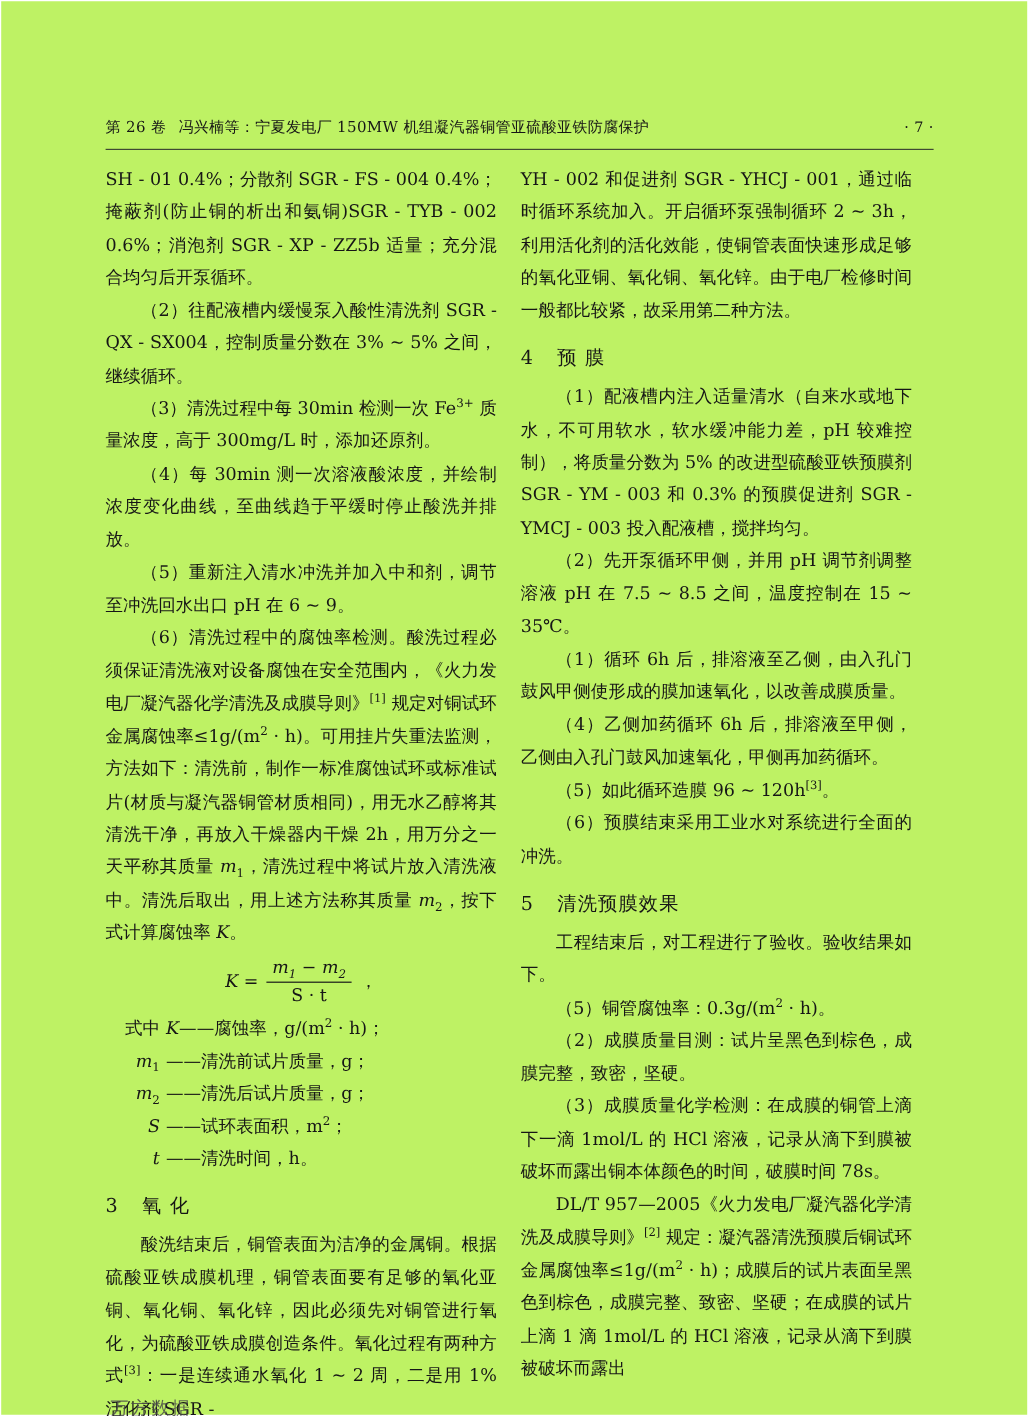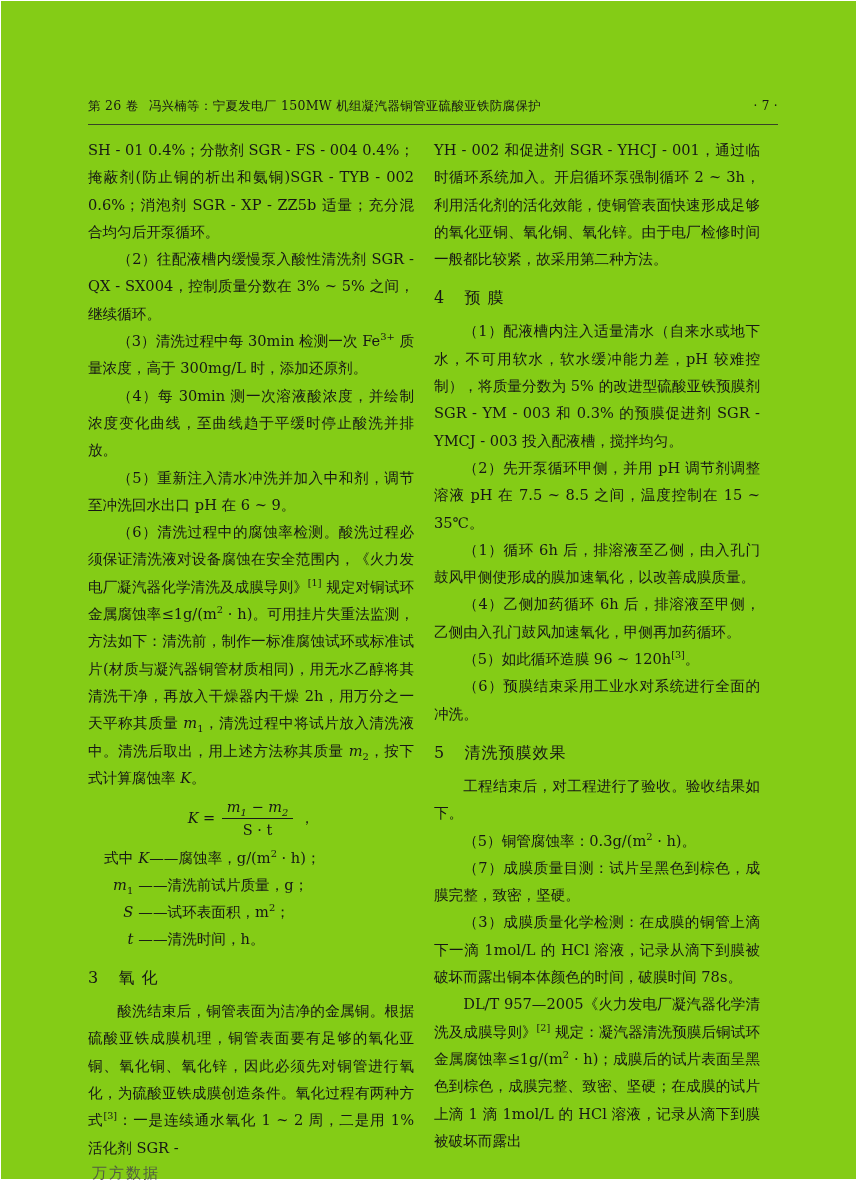--- a/index.html
+++ b/index.html
@@ -5,21 +5,21 @@
   html, body {
     margin: 0;
     padding: 0;
     background: #ffffff;
   }
   #page {
     position: relative;
     width: 857px;
     height: 1180px;
     margin: 0 auto;
-    background: #84cc16;
+    background: #bef264;
     font-family: "DejaVu Serif", "Liberation Serif", serif;
     color: #161616;
     overflow: hidden;
     
     box-shadow: inset 0 0 0 1px #ffffff;
   }
   
   #runhead {
     position: absolute;
     left: 88px;
@@ -181,20 +181,24 @@
       <div class="wherelist">
         <div class="wrow">
           <span class="wlead">式中</span>
           <span class="wdef"><span class="ital">K</span><span>——</span><span>腐蚀率，g/(m</span><sup>2</sup><span> · h)；</span></span>
         </div>
         <div class="wrow">
           <span class="wlead"><span class="ital">m</span><sub>1</sub></span>
           <span class="wdef"><span>——</span><span>清洗前试片质量，g；</span></span>
         </div>
         <div class="wrow">
+          <span class="wlead"><span class="ital">m</span><sub>2</sub></span>
+          <span class="wdef"><span>——</span><span>清洗后试片质量，g；</span></span>
+        </div>
+        <div class="wrow">
           <span class="wlead"><span class="ital">S</span></span>
           <span class="wdef"><span>——</span><span>试环表面积，m</span><sup>2</sup><span>；</span></span>
         </div>
         <div class="wrow">
           <span class="wlead"><span class="ital">t</span></span>
           <span class="wdef"><span>——</span><span>清洗时间，h。</span></span>
         </div>
       </div>
 
       <h2><span class="num">3</span><span>氧 化</span></h2>
@@ -215,21 +219,21 @@
       <p class="ind">（4）乙侧加药循环 6h 后，排溶液至甲侧，乙侧由入孔门鼓风加速氧化，甲侧再加药循环。</p>
       <p class="ind"><span>（5）如此循环造膜 96 ~ 120h</span><sup class="ref">[3]</sup><span>。</span></p>
       <p class="ind">（6）预膜结束采用工业水对系统进行全面的冲洗。</p>
 
       <h2><span class="num">5</span><span>清洗预膜效果</span></h2>
 
       <p class="ind">工程结束后，对工程进行了验收。验收结果如下。</p>
 
       <p class="ind"><span>（5）铜管腐蚀率：0.3g/(m</span><sup>2</sup><span> · h)。</span></p>
 
-      <p class="ind">（7）成膜质量目测：试片呈黑色到棕色，成膜完整，致密，坚硬。</p>
+      <p class="ind">（2）成膜质量目测：试片呈黑色到棕色，成膜完整，致密，坚硬。</p>
 
       <p class="ind">（3）成膜质量化学检测：在成膜的铜管上滴下一滴 1mol/L 的 HCl 溶液，记录从滴下到膜被破坏而露出铜本体颜色的时间，破膜时间 78s。</p>
 
       <p class="ind"><span>DL/T 957—2005《火力发电厂凝汽器化学清洗及成膜导则》</span><sup class="ref">[2]</sup><span> 规定：凝汽器清洗预膜后铜试环金属腐蚀率≤1g/(m</span><sup>2</sup><span> · h)；成膜后的试片表面呈黑色到棕色，成膜完整、致密、坚硬；在成膜的试片上滴 1 滴 1mol/L 的 HCl 溶液，记录从滴下到膜被破坏而露出</span></p>
 
     </div>
   </div>
 
   <div id="watermark">万方数据</div>
 

